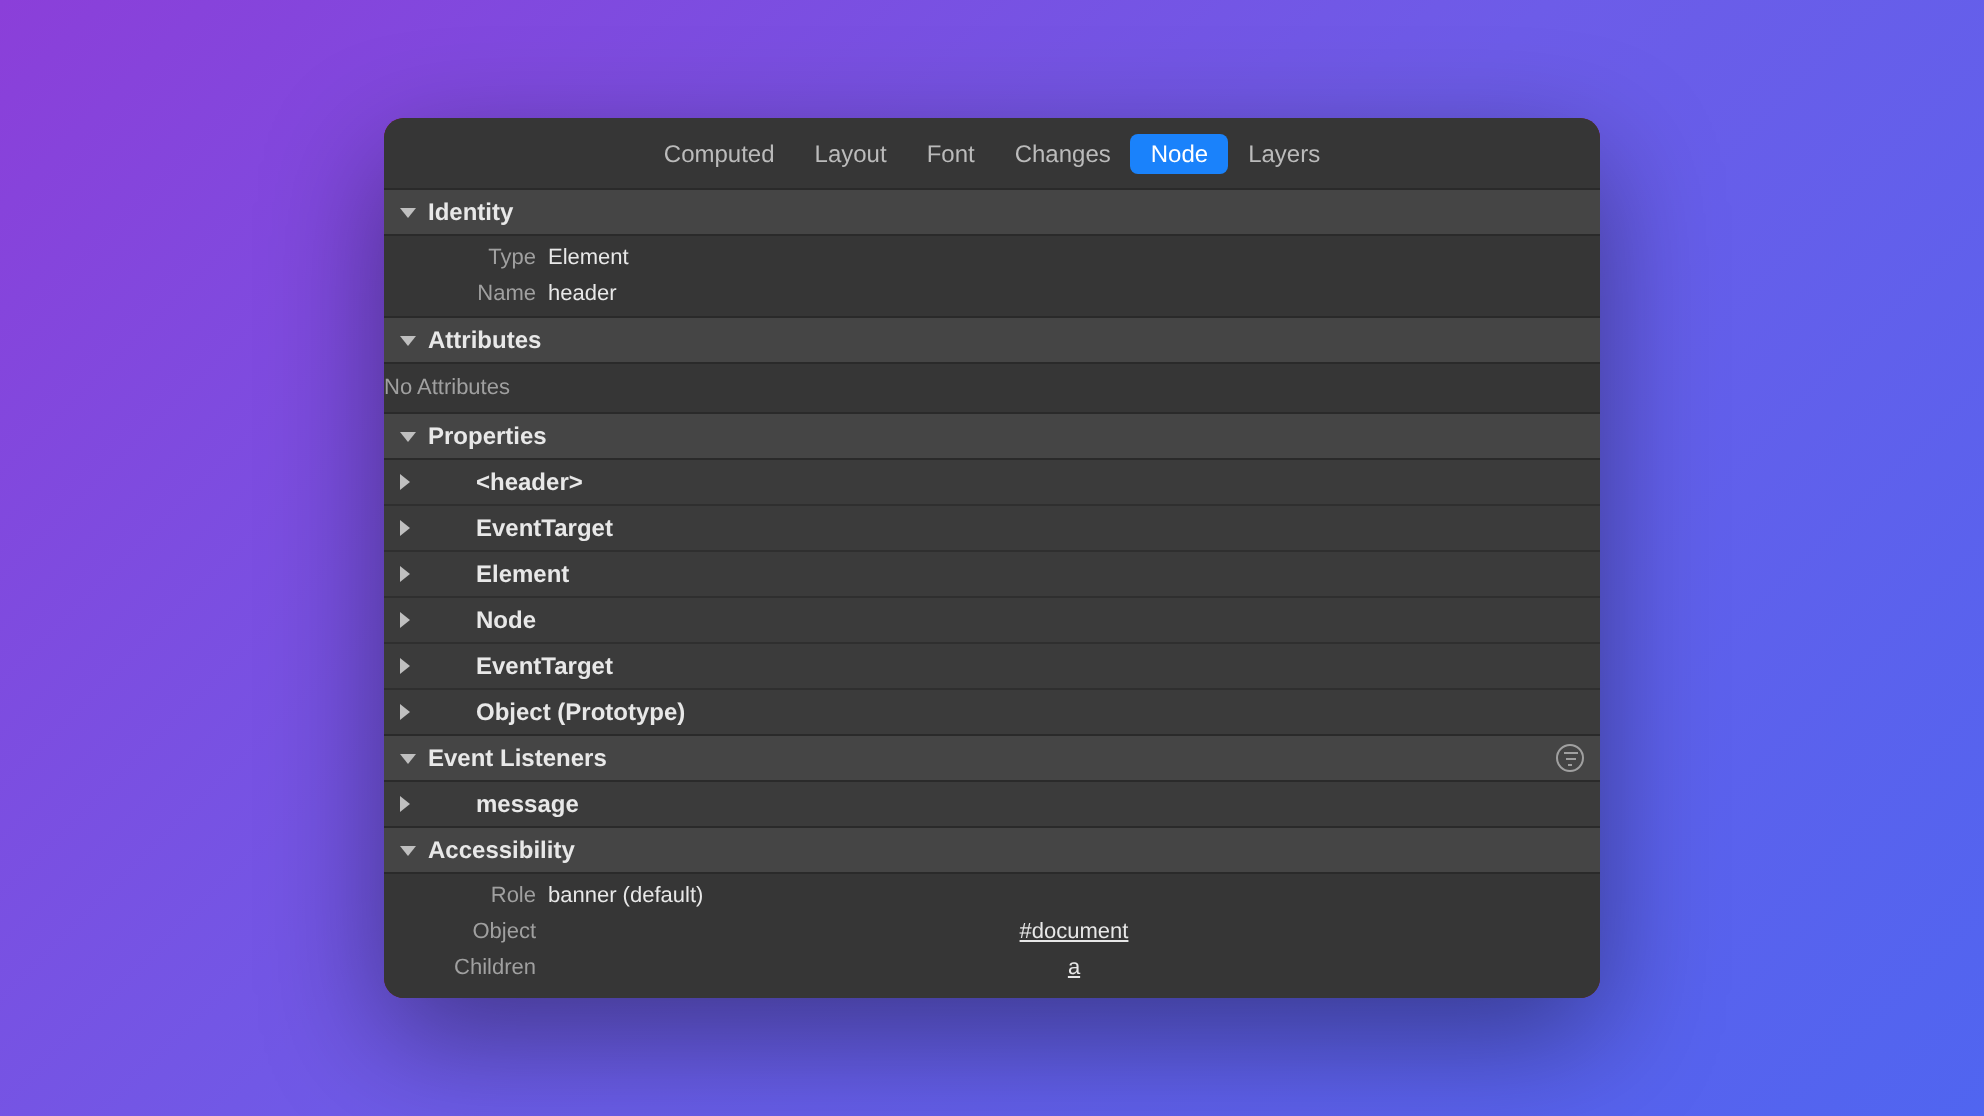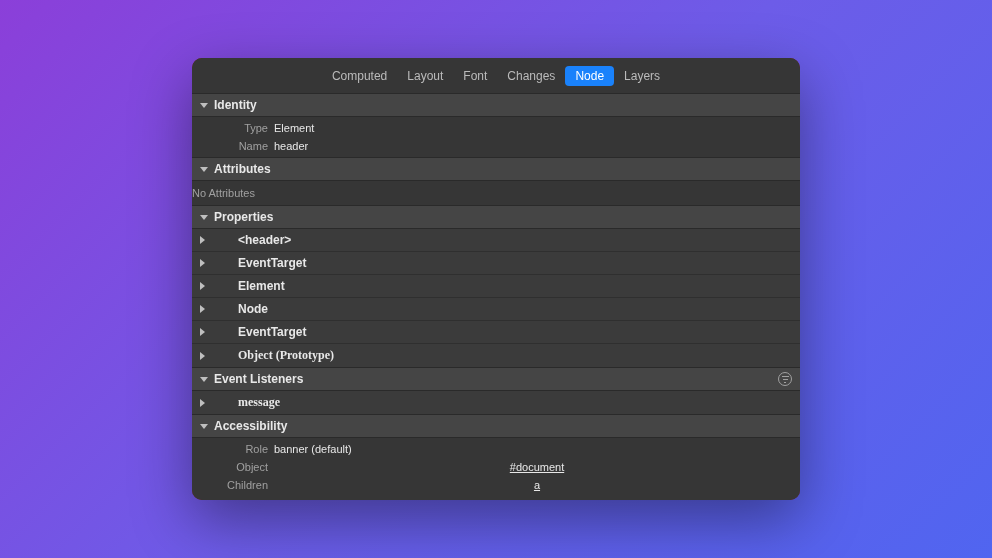--- a/index.html
+++ b/index.html
@@ -133,21 +133,20 @@
       font-weight: 600;
       gap: 25px;
     }
 
     .prop-row .disclosure {
       margin-right: 8px;
     }
 
     .prop-row:last-child {
       border-bottom: none;
-      font-family: Liberation Serif, serif;
     }
 
     .filter-icon {
       position: absolute;
       right: 8px;
       top: 50%;
       transform: translateY(-50%);
       width: 14px;
       height: 14px;
       border: 1.3px solid #a0a0a0;

